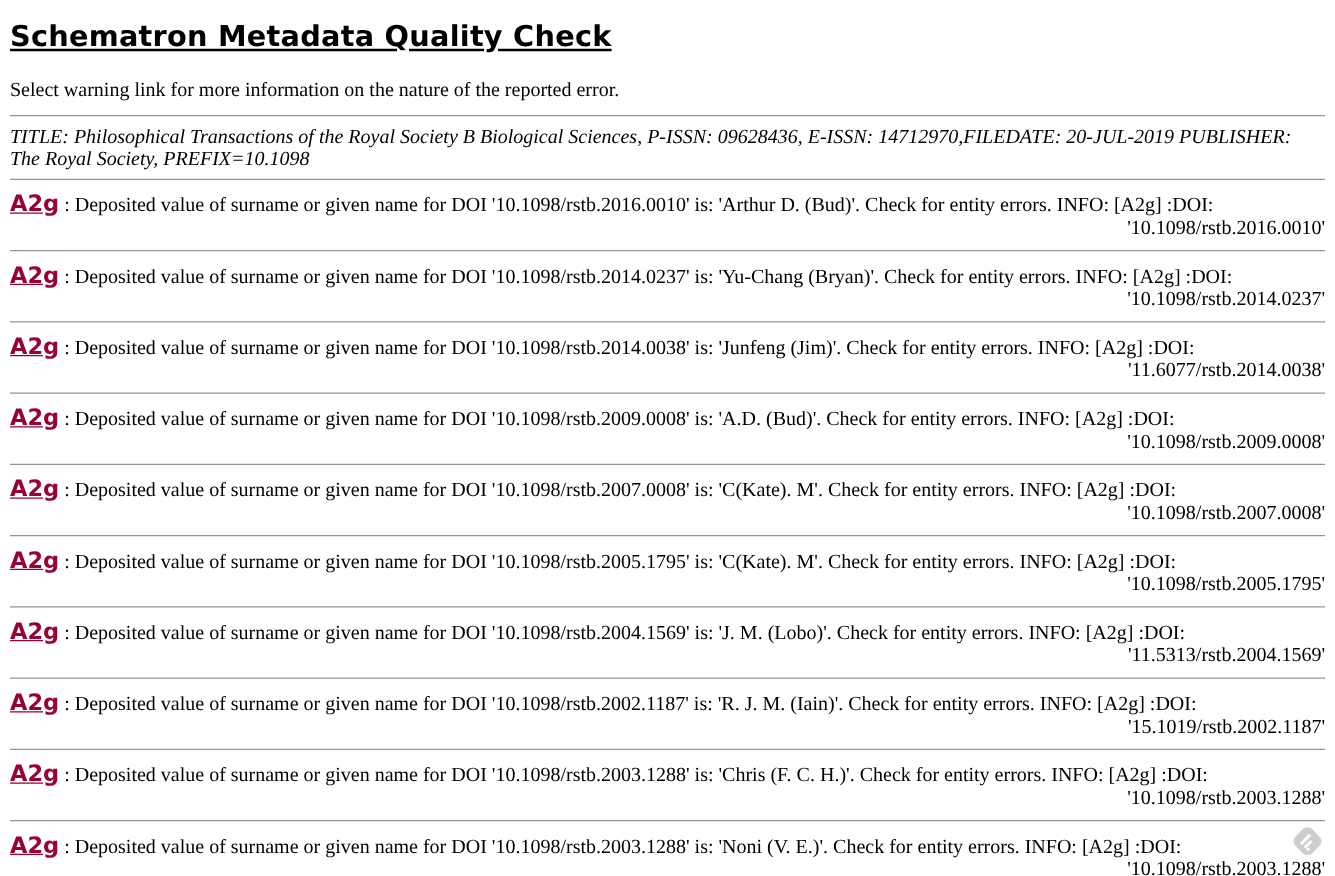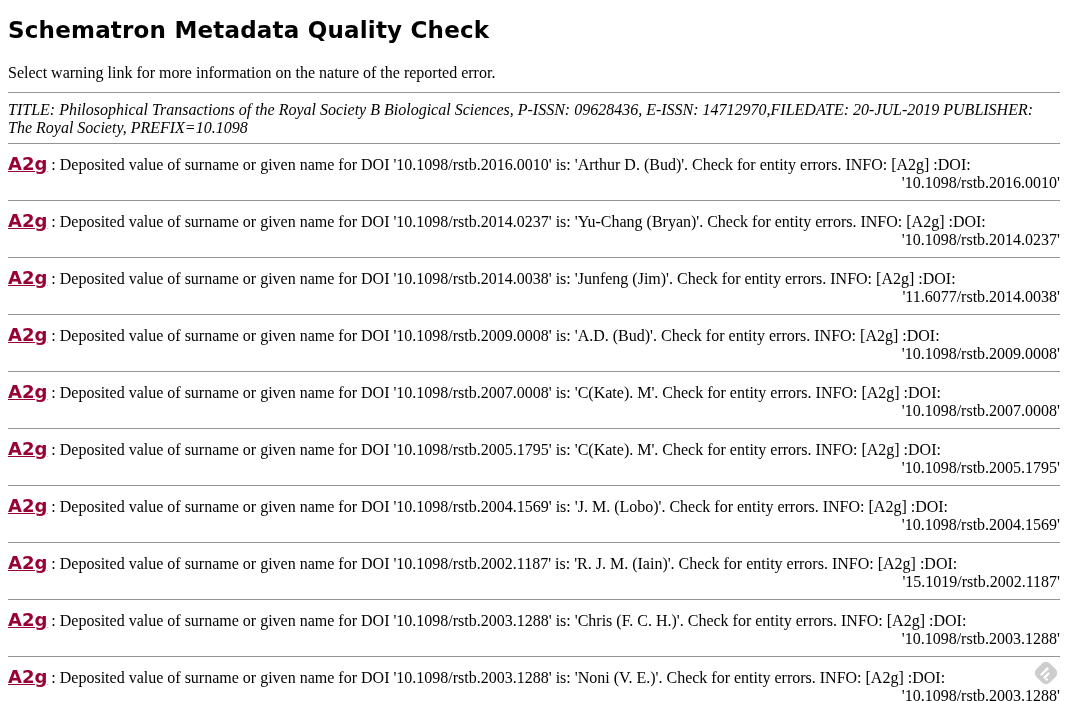--- a/index.html
+++ b/index.html
@@ -13,20 +13,21 @@
     font-size: 16px;
     overflow: hidden;
   }
   h1.page-title {
     font-family: "DejaVu Sans", "Liberation Sans", sans-serif;
     font-size: 23px;
     font-weight: bold;
     line-height: 27px;
     margin: 9px 0 0 0;
     letter-spacing: 0.2px;
+    text-decoration: underline;
   }
   p.subtitle {
     margin: 20px 0 10px 0;
     line-height: 18px;
   }
   hr.rule {
     border: none;
     border-top: 1px solid #949494;
     height: 0;
     margin: 0 -6px;
@@ -96,21 +97,21 @@
   <p class="warning-text"><a href="#" class="warn-link">A2g</a> <span>: Deposited value of surname or given name for DOI '10.1098/rstb.2007.0008' is: 'C(Kate). M'. Check for entity errors. INFO: [A2g] :DOI:</span><span class="doi-line">'10.1098/rstb.2007.0008'</span></p>
   <hr class="rule">
 </div>
 
 <div class="warning">
   <p class="warning-text"><a href="#" class="warn-link">A2g</a> <span>: Deposited value of surname or given name for DOI '10.1098/rstb.2005.1795' is: 'C(Kate). M'. Check for entity errors. INFO: [A2g] :DOI:</span><span class="doi-line">'10.1098/rstb.2005.1795'</span></p>
   <hr class="rule">
 </div>
 
 <div class="warning">
-  <p class="warning-text"><a href="#" class="warn-link">A2g</a> <span>: Deposited value of surname or given name for DOI '10.1098/rstb.2004.1569' is: 'J. M. (Lobo)'. Check for entity errors. INFO: [A2g] :DOI:</span><span class="doi-line">'10.1098/rstb.2004.1569'</span></p>
+  <p class="warning-text"><a href="#" class="warn-link">A2g</a> <span>: Deposited value of surname or given name for DOI '10.1098/rstb.2004.1569' is: 'J. M. (Lobo)'. Check for entity errors. INFO: [A2g] :DOI:</span><span class="doi-line">'11.5313/rstb.2004.1569'</span></p>
   <hr class="rule">
 </div>
 
 <div class="warning">
   <p class="warning-text"><a href="#" class="warn-link">A2g</a> <span>: Deposited value of surname or given name for DOI '10.1098/rstb.2002.1187' is: 'R. J. M. (Iain)'. Check for entity errors. INFO: [A2g] :DOI:</span><span class="doi-line">'15.1019/rstb.2002.1187'</span></p>
   <hr class="rule">
 </div>
 
 <div class="warning">
   <p class="warning-text"><a href="#" class="warn-link">A2g</a> <span>: Deposited value of surname or given name for DOI '10.1098/rstb.2003.1288' is: 'Chris (F. C. H.)'. Check for entity errors. INFO: [A2g] :DOI:</span><span class="doi-line">'10.1098/rstb.2003.1288'</span></p>

